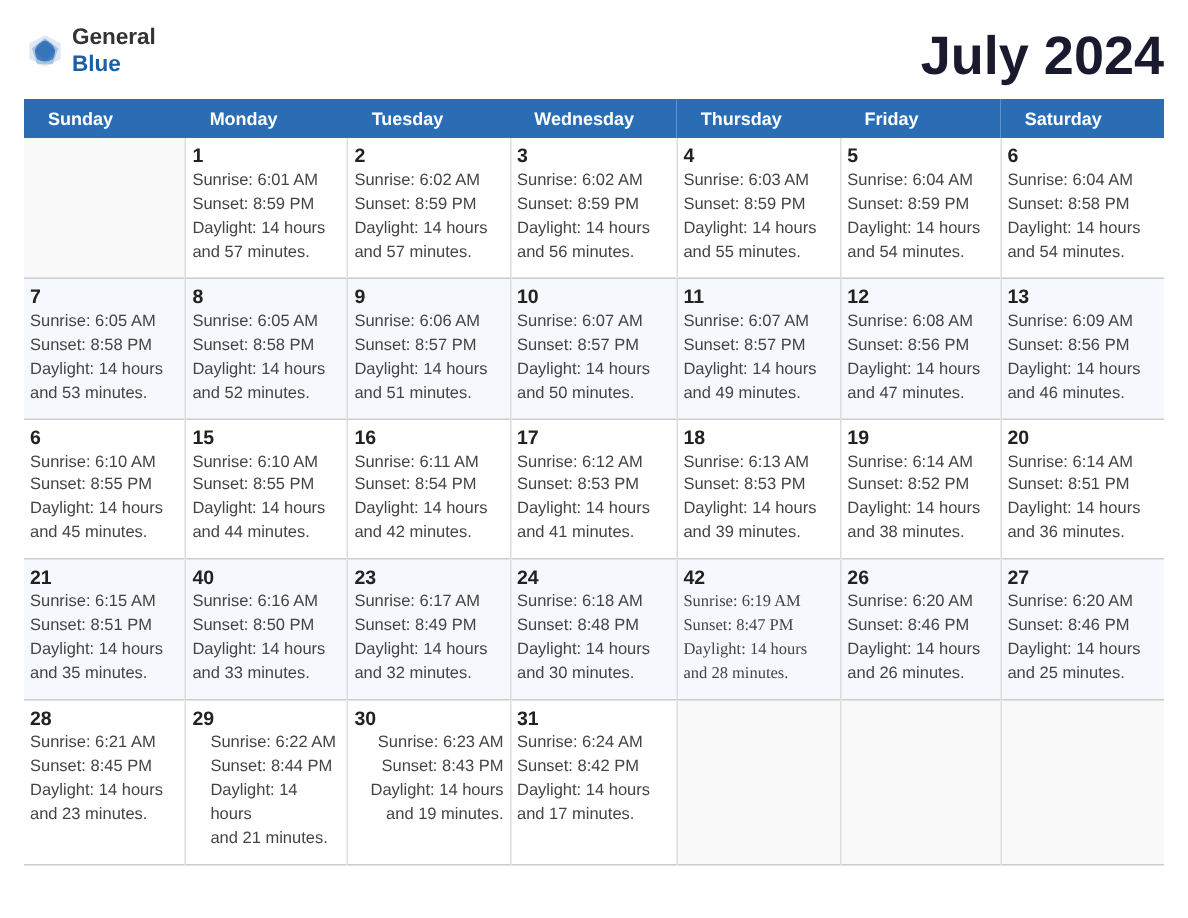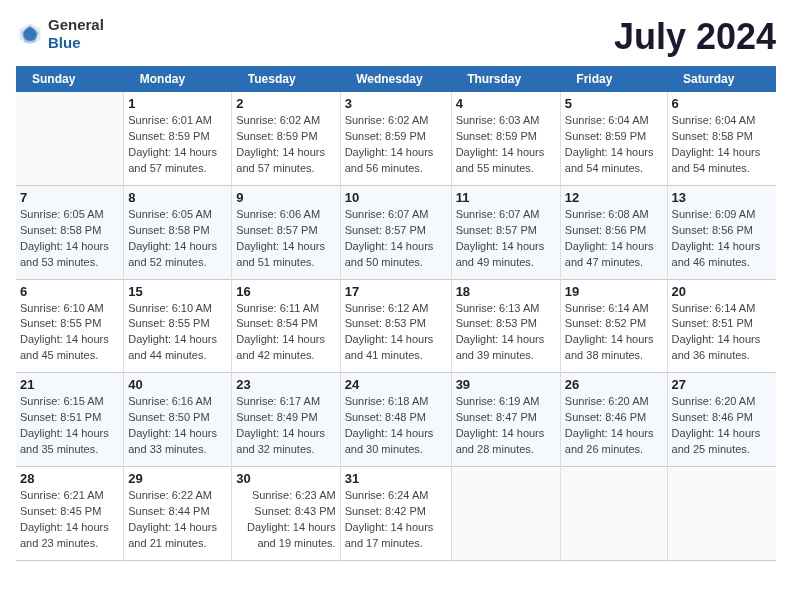--- a/index.html
+++ b/index.html
@@ -262,22 +262,22 @@
 and 32 minutes.</div>
         </td>
         <td>
           <span class="day-number">24</span>
           <div class="cell-info" style="white-space: pre-line;">Sunrise: 6:18 AM
 Sunset: 8:48 PM
 Daylight: 14 hours
 and 30 minutes.</div>
         </td>
         <td>
-          <span class="day-number">39</span>
-          <div class="cell-info" style="white-space: pre-line;">Sunrise: 6:19 AM
+          <span class="day-number">42</span>
+          <div class="cell-info" style="white-space: pre-line; font-family: Liberation Serif, serif;">Sunrise: 6:19 AM
 Sunset: 8:47 PM
 Daylight: 14 hours
 and 28 minutes.</div>
         </td>
         <td>
           <span class="day-number">26</span>
           <div class="cell-info" style="white-space: pre-line;">Sunrise: 6:20 AM
 Sunset: 8:46 PM
 Daylight: 14 hours
 and 26 minutes.</div>
@@ -293,21 +293,21 @@
       <tr>
         <td>
           <span class="day-number">28</span>
           <div class="cell-info" style="white-space: pre-line;">Sunrise: 6:21 AM
 Sunset: 8:45 PM
 Daylight: 14 hours
 and 23 minutes.</div>
         </td>
         <td>
           <span class="day-number">29</span>
-          <div class="cell-info" style="white-space: pre-line;">Sunrise: 6:22 AM
+          <div class="cell-info" style="white-space: pre-line; margin-left: 12px;">Sunrise: 6:22 AM
 Sunset: 8:44 PM
 Daylight: 14 hours
 and 21 minutes.</div>
         </td>
         <td>
           <span class="day-number">30</span>
           <div class="cell-info" style="white-space: pre-line; text-align: right;">Sunrise: 6:23 AM
 Sunset: 8:43 PM
 Daylight: 14 hours
 and 19 minutes.</div>

